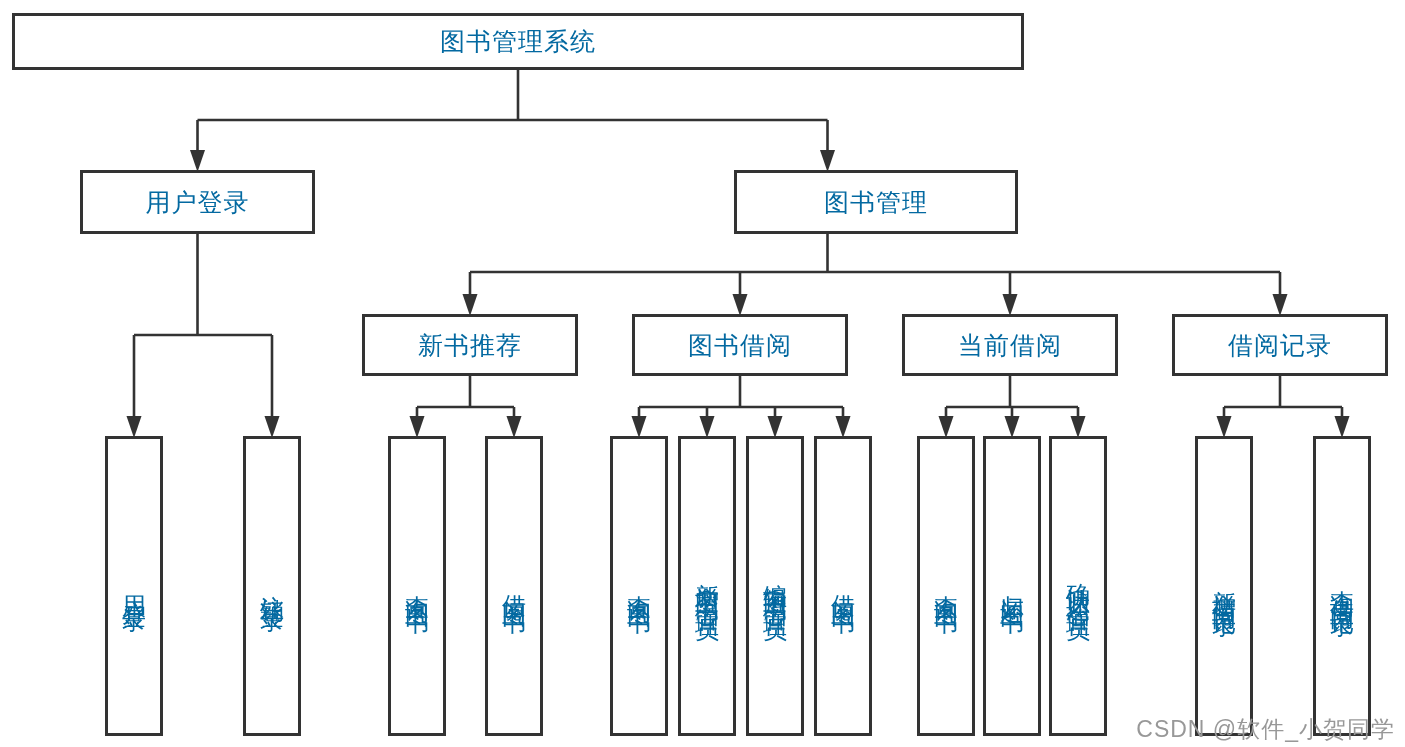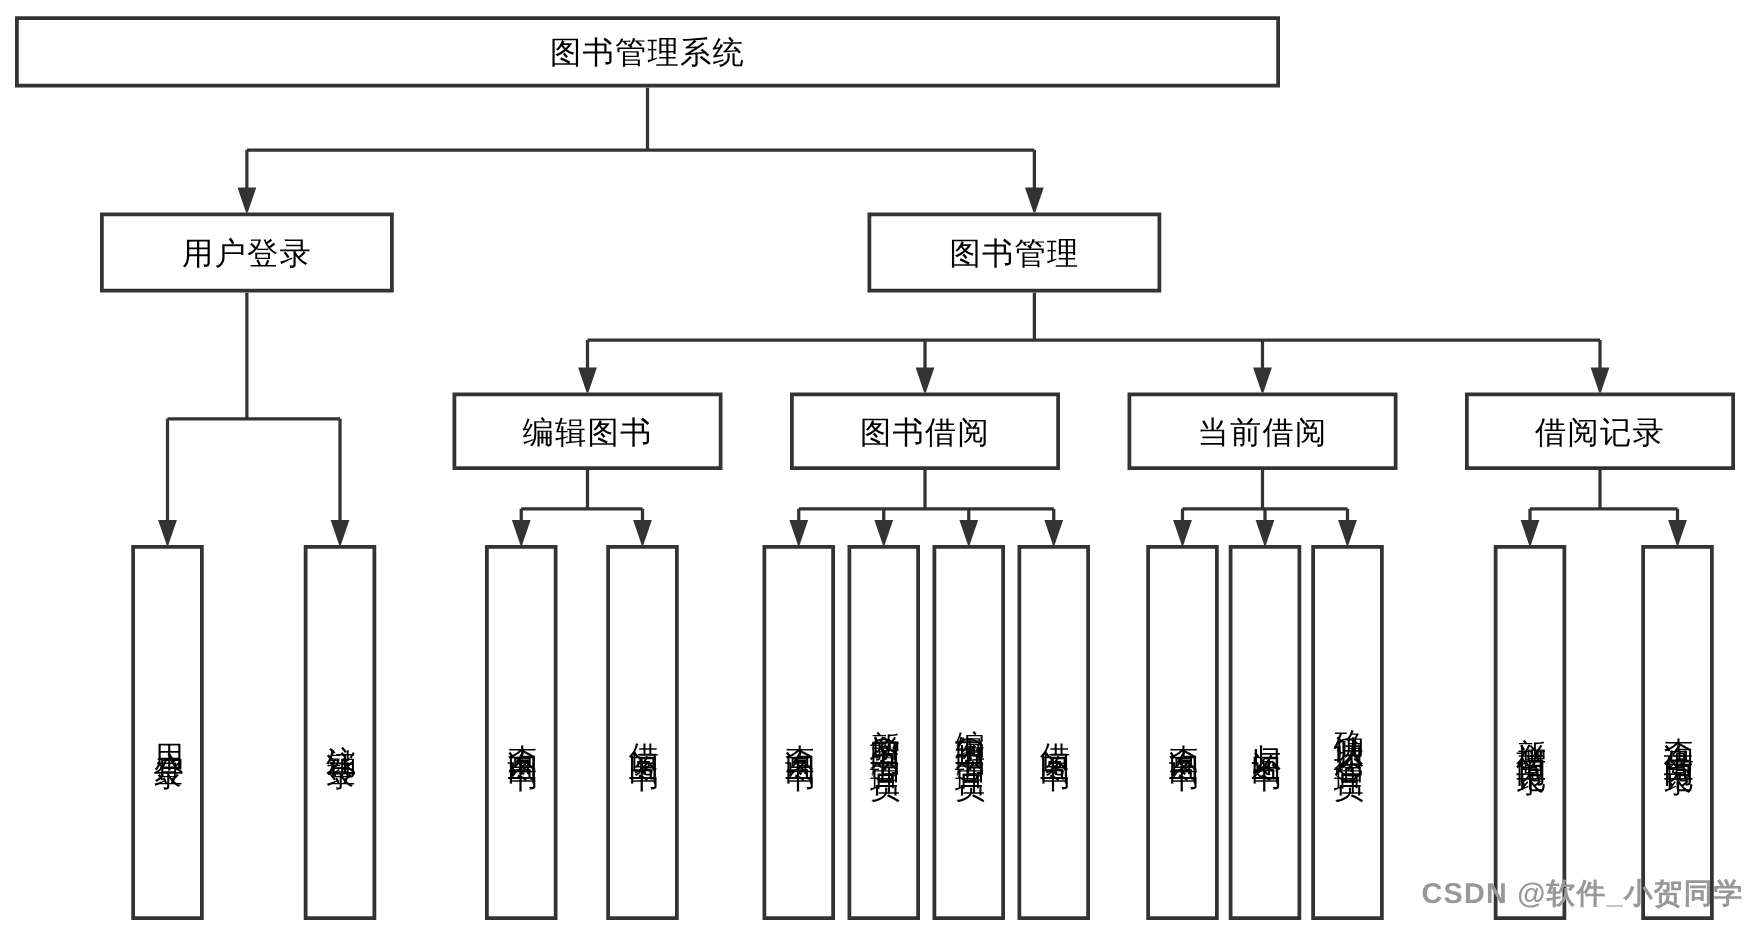--- a/index.html
+++ b/index.html
@@ -35,48 +35,47 @@
     left: 0;
     top: 0;
     width: 1405px;
     height: 747px;
   }
   .node {
     position: absolute;
     box-sizing: border-box;
     background: #ffffff;
     border: 3px solid var(--stroke, #333333);
-    color: #000000;
+    color: #0369a1;
     display: flex;
     align-items: center;
     justify-content: center;
   }
   .node.horiz span {
     font-size: 25px;
     letter-spacing: 1px;
     white-space: nowrap;
   }
   .node.vert span {
     writing-mode: vertical-rl;
     text-orientation: mixed;
     font-size: 24px;
     letter-spacing: 5px;
     line-height: 1;
     white-space: nowrap;
   }
   .watermark {
     position: absolute;
     right: 10px;
-    bottom: 17px;
+    bottom: 2px;
     font-size: 23px;
     color: rgba(152, 152, 152, 0.9);
     letter-spacing: 1px;
     white-space: nowrap;
     pointer-events: none;
-    font-weight: bold;
   }
 </style>
 </head>
 <body>
 
 <div class="canvas">
   <svg class="wires" id="wires" viewBox="0 0 1405 747" xmlns="http://www.w3.org/2000/svg">
       <line x1="518" y1="70" x2="518" y2="120"></line>
       <line x1="197.5" y1="120" x2="827.5" y2="120"></line>
       <line x1="197.5" y1="120" x2="197.5" y2="151"></line>
@@ -130,25 +129,25 @@
       <line x1="1342" y1="407" x2="1342" y2="417"></line>
       <polygon points="1334.5,416 1349.5,416 1342,438"></polygon>
     </svg>
   <div class="nodes" id="nodes">
       <div class="node horiz" style="left: 12px; top: 13px; width: 1012px; height: 57px;">
         <span>图书管理系统</span>
       </div>
       <div class="node horiz" style="left: 80px; top: 170px; width: 235px; height: 64px;">
         <span>用户登录</span>
       </div>
-      <div class="node horiz" style="left: 694px; top: 170px; width: 235px; height: 64px;">
+      <div class="node horiz" style="left: 734px; top: 170px; width: 284px; height: 64px;">
         <span>图书管理</span>
       </div>
       <div class="node horiz" style="left: 362px; top: 314px; width: 216px; height: 62px;">
-        <span>编辑图书</span>
+        <span>新书推荐</span>
       </div>
       <div class="node horiz" style="left: 632px; top: 314px; width: 216px; height: 62px; text-align: center;">
         <span>图书借阅</span>
       </div>
       <div class="node horiz" style="left: 902px; top: 314px; width: 216px; height: 62px; text-align: right;">
         <span>当前借阅</span>
       </div>
       <div class="node horiz" style="left: 1172px; top: 314px; width: 216px; height: 62px; text-align: right;">
         <span>借阅记录</span>
       </div>

